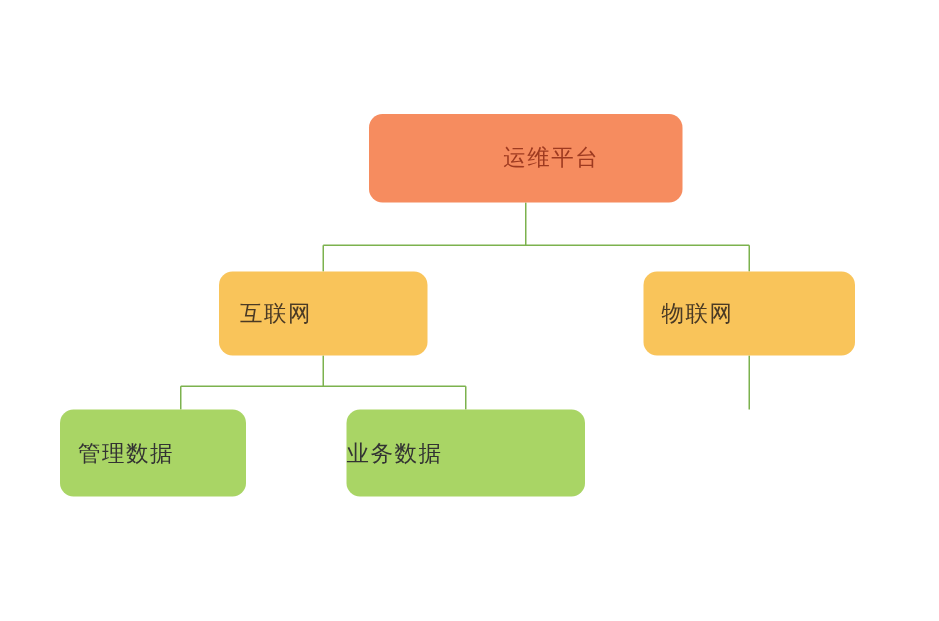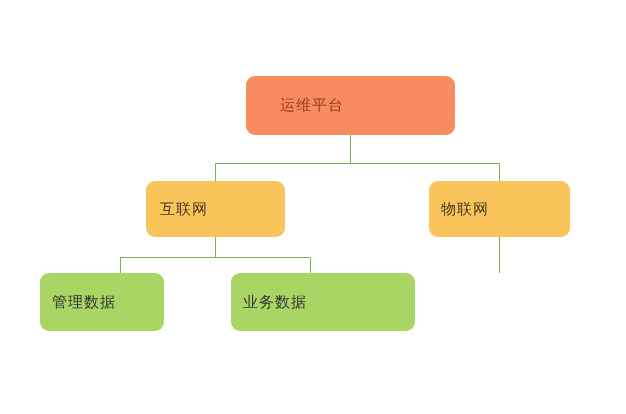--- a/index.html
+++ b/index.html
@@ -43,22 +43,21 @@
     width: 141px; height: 56px;
     padding-left: 12px;
   }
   .node-mgmt {
     left: 40px; top: 273px;
     width: 124px; height: 58px;
     padding-left: 12px;
   }
   .node-biz {
     left: 231px; top: 273px;
-    width: 184px; height: 58px;
-    padding-left: 12px;
+    width: 159px; height: 58px;
   }
   .node-device {
     left: 424px; top: 273px;
     width: 146px; height: 58px;
     padding-left: 10px;
   }
 </style>
 </head>
 <body>
 
@@ -74,21 +73,21 @@
 
       <line x1="215.5" y1="237" x2="215.5" y2="257.5"></line>
       <line x1="120.5" y1="257.5" x2="310.5" y2="257.5"></line>
       <line x1="120.5" y1="257.5" x2="120.5" y2="273"></line>
       <line x1="310.5" y1="257.5" x2="310.5" y2="273"></line>
 
       <line x1="499.5" y1="237" x2="499.5" y2="273"></line>
     </g>
   </svg>
 
-  <div class="node node-root" style="background-color: rgb(246, 140, 95); color: rgb(158, 58, 32);">
+  <div class="node node-root" style="background-color: rgb(246, 140, 95); color: rgb(158, 58, 32); justify-content: center;">
     <span>运维平台</span>
   </div>
 
   <div class="node node-iot" style="background-color: rgb(249, 196, 90); color: rgb(74, 58, 37);">
     <span>物联网</span>
   </div>
 
   <div class="node node-internet" style="background-color: rgb(249, 196, 90); color: rgb(74, 58, 37);">
     <span>互联网</span>
   </div>

